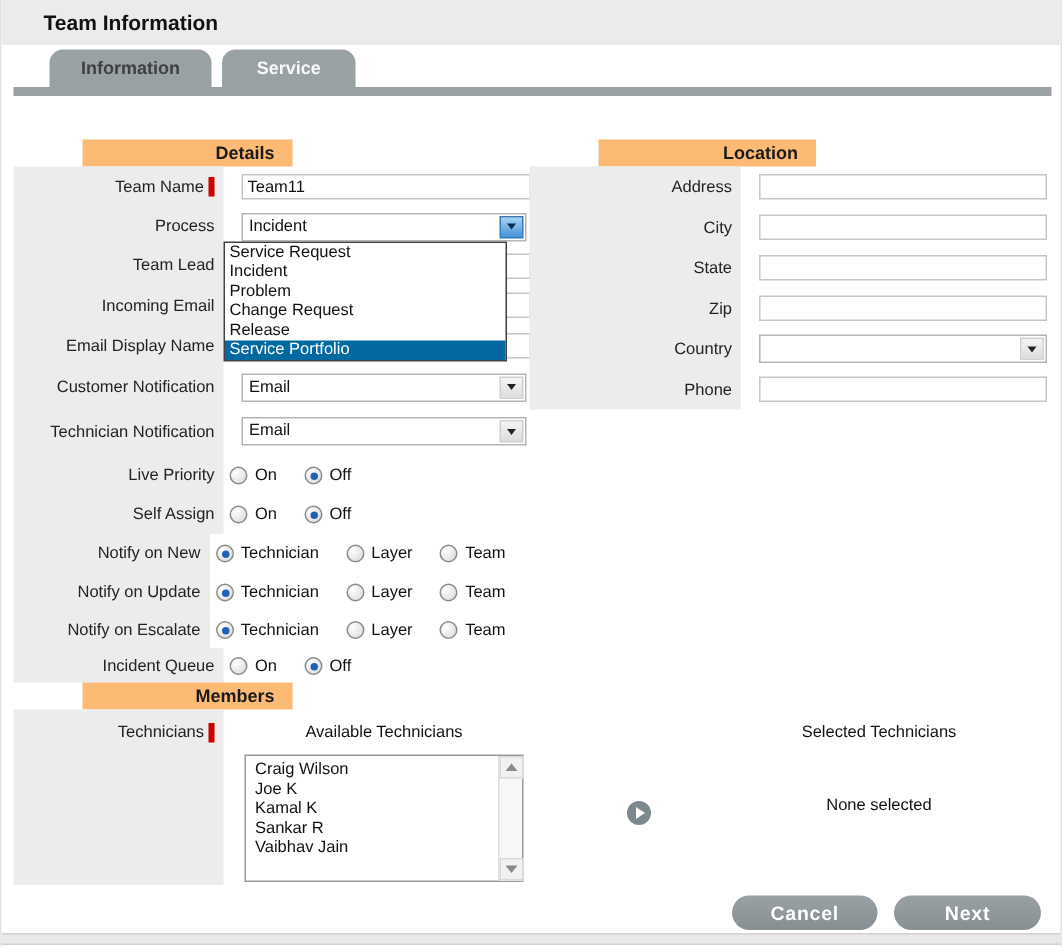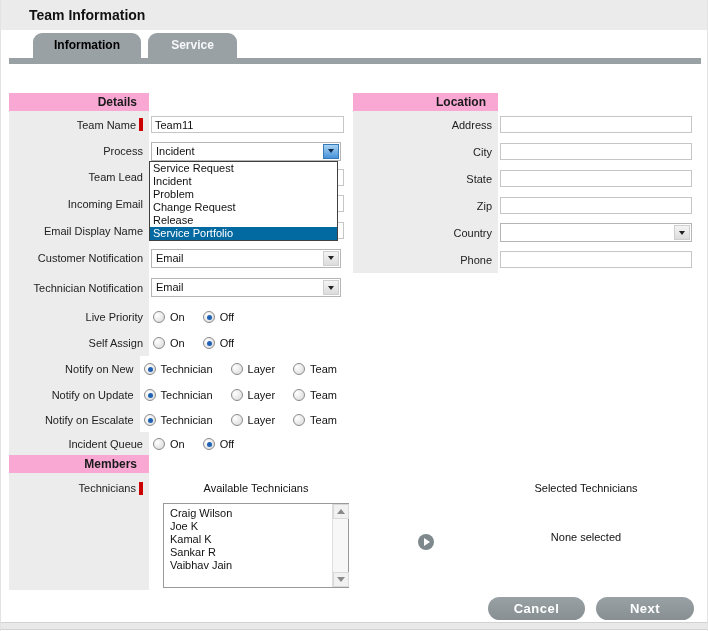--- a/index.html
+++ b/index.html
@@ -8,39 +8,39 @@
   .page { position:relative; width:708px; height:631px; background:#fff; overflow:hidden;
           border-left:1px solid #e3e3e3; border-right:1px solid #e3e3e3; }
 
   
   .page-header { position:absolute; left:0; top:0; width:708px; height:30px; background:#ebebeb;
                  font-size:14px; font-weight:bold; color:#111; line-height:30px; padding-left:28px; }
 
   
   .tab { position:absolute; top:33px; height:25px; background:#9aa1a5; border-radius:9px 9px 0 0;
          text-align:center; line-height:25px; font-size:12px; font-weight:bold; cursor:pointer; }
-  .tab-active { left:32px; width:108px; color:#000000; }
+  .tab-active { left:32px; width:108px; color:#404040; }
   .tab-inactive { left:147px; width:89px; color:#f6f8f9; }
   .tabbar { position:absolute; left:8px; top:58px; width:692px; height:6px; background:#9aa1a5; }
 
   
   .form-left  { position:absolute; left:8px;  top:93px; width:346px; }
   .form-right { position:absolute; left:352px; top:93px; width:345px; }
   .row { display:flex; align-items:stretch; }
-  .sec-head { background:#f9a8d4; font-size:12px; font-weight:bold; color:#1a1a1a;
-              display:flex; align-items:center; justify-content:flex-end; padding-right:12px; }
+  .sec-head { background:#fdba74; font-size:12px; font-weight:bold; color:#1a1a1a;
+              display:flex; align-items:center; justify-content:flex-end; padding-right:12px;margin-left:46px; }
   .form-left  .sec-head { width:140px; }
   .form-right .sec-head { width:145px; }
   .lbl { background:#ececec; display:flex; align-items:center; justify-content:flex-end;
          padding-right:6px; font-size:11px; color:#222; }
   .form-left  .lbl { width:140px; }
   .form-right .lbl { width:145px; }
   .lbl.top { align-items:flex-start; padding-top:9px; }
   .req { display:inline-block; width:4px; height:13px; background:#cc0000; margin-left:3px; }
-  .fld { flex:1; display:flex; align-items:center; padding-left:2px; }
+  .fld { flex:1; display:flex; align-items:center; padding-left:12px; }
 
   .txt-input { width:193px; height:17px; border:1px solid #c6c6c6; font-family:"Liberation Sans",sans-serif;
                font-size:11px; padding:0 3px; color:#111; outline:none; }
   .form-right .txt-input { width:192px; }
 
   
   .sel { position:relative; width:190px; height:19px; border:1px solid #b5b5b5; background:#fff; }
   .form-right .sel { width:192px; }
   .sel-txt { font-size:11px; color:#111; line-height:17px; padding-left:4px; display:block; }
   .sel-btn { position:absolute; right:1px; top:1px; width:16px; height:15px;

